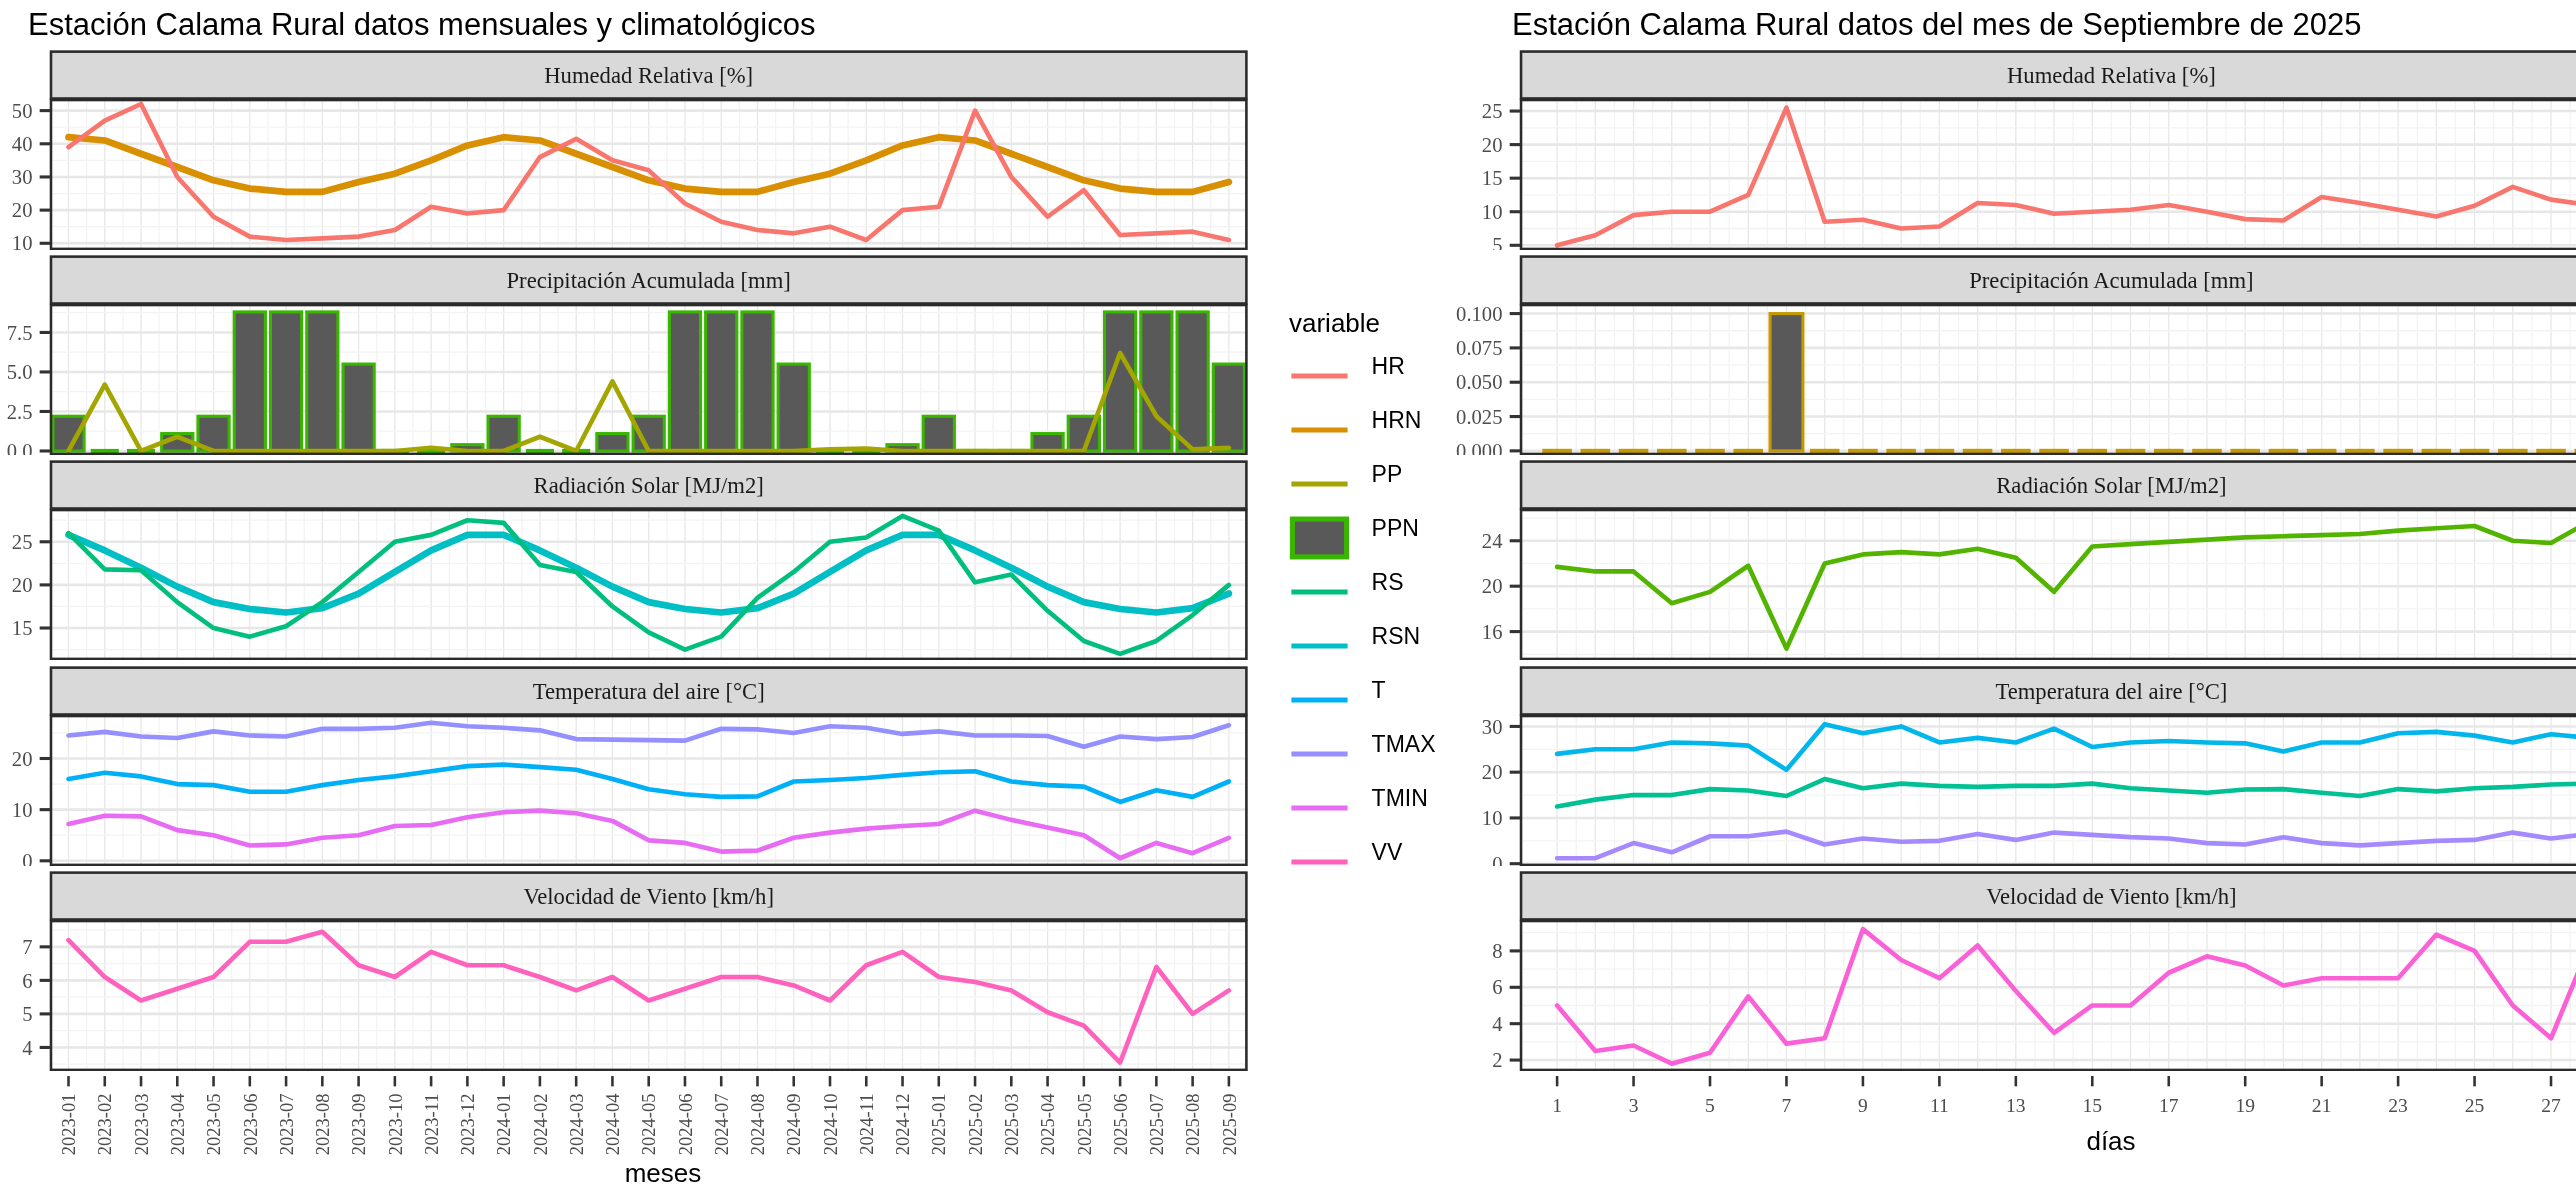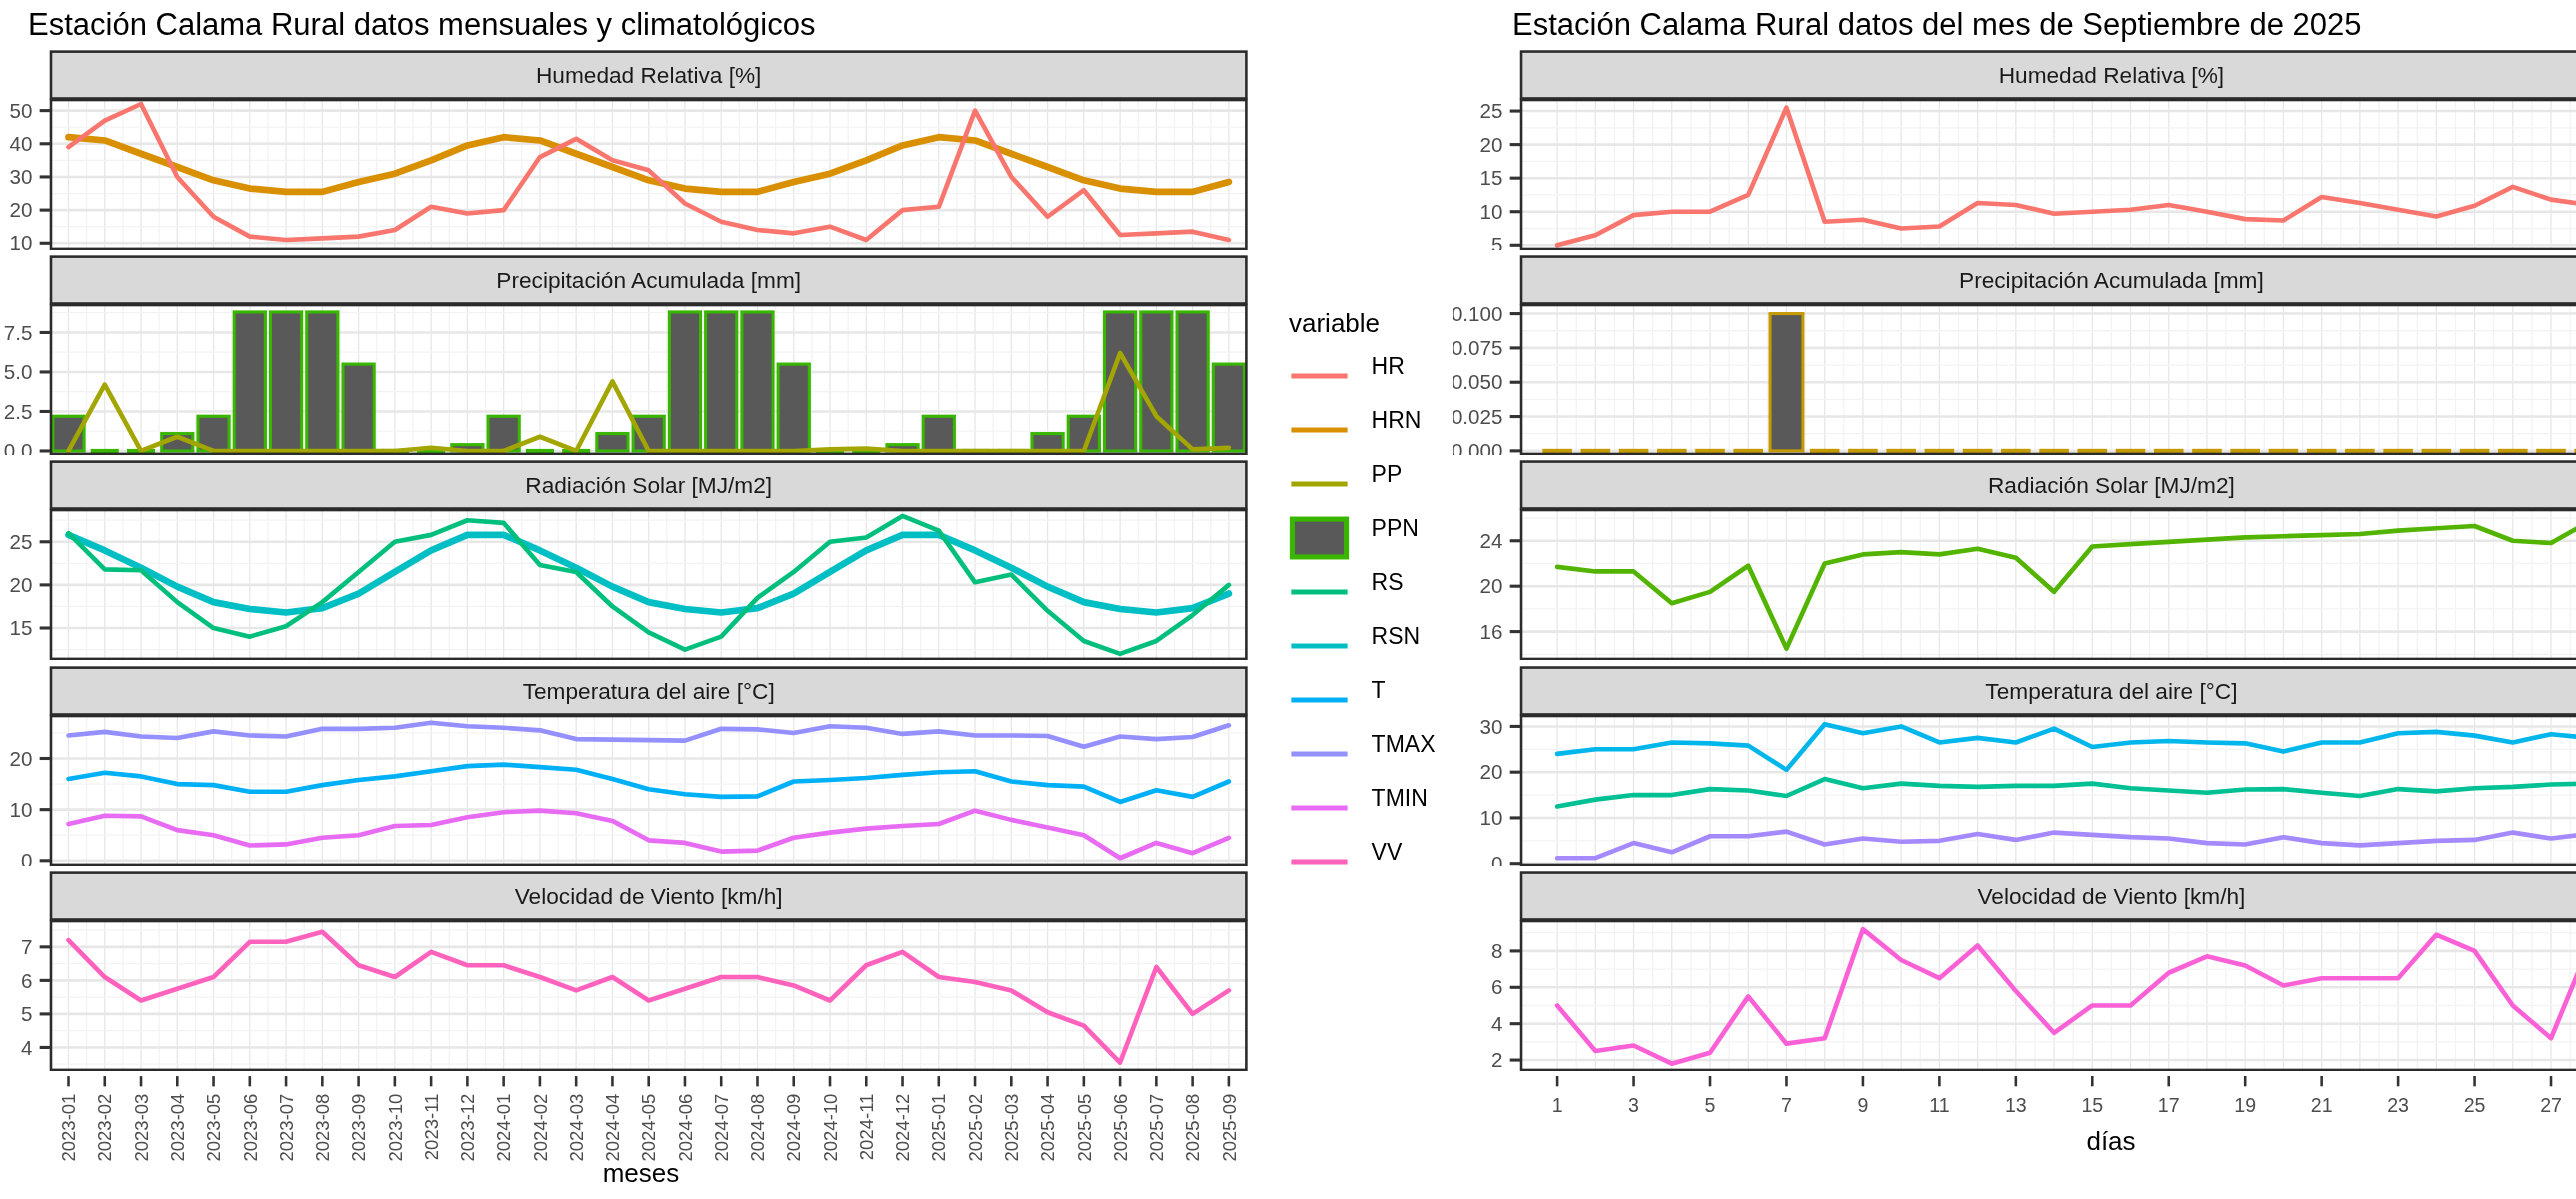--- a/index.html
+++ b/index.html
@@ -3,25 +3,25 @@
 <meta charset="utf-8">
 <style>
   html,body{margin:0;padding:0;background:#ffffff;width:2840px;height:1199px;overflow:hidden;
     font-family:"Liberation Sans",sans-serif;}
   .chart{position:absolute;top:0;height:1199px;}
   #chart-left{left:0;width:1453px;}
   #chart-right{left:1453px;width:1387px;}
   .chart-title{position:absolute;top:7.2px;font-size:31px;color:#000;white-space:nowrap;}
   #chart-left .chart-title{left:28px;}
   #chart-right .chart-title{left:59px;}
-  .panels{position:absolute;top:50px;left:0;}
+  .panels{position:absolute;top:50px;left:0;font-family:Liberation Serif, serif;}
   .panel-svg{display:block;margin:0 0 5.2px 0;}
   .xaxis-svg{display:block;}
   .xlabel{position:absolute;font-size:26px;color:#000;text-align:center;}
-  #chart-left .xlabel{top:1158px;left:42px;width:1198px;}
+  #chart-left .xlabel{top:1158px;left:64px;width:1198px;}
   #chart-right .xlabel{top:1126px;left:67px;width:1182px;}
   .legend{position:absolute;margin-left:24px;}
   #chart-left .legend{left:1265px;top:308px;}
   .legend-title{font-size:26px;color:#000;margin-bottom:14.4px;}
   .legend-item{display:flex;align-items:flex-start;height:54px;}
   .legend-swatch{width:61px;flex:0 0 61px;}
   .legend-label{font-size:23px;color:#000;margin-left:21.6px;white-space:nowrap;}
 </style>
 </head>
 <body>

